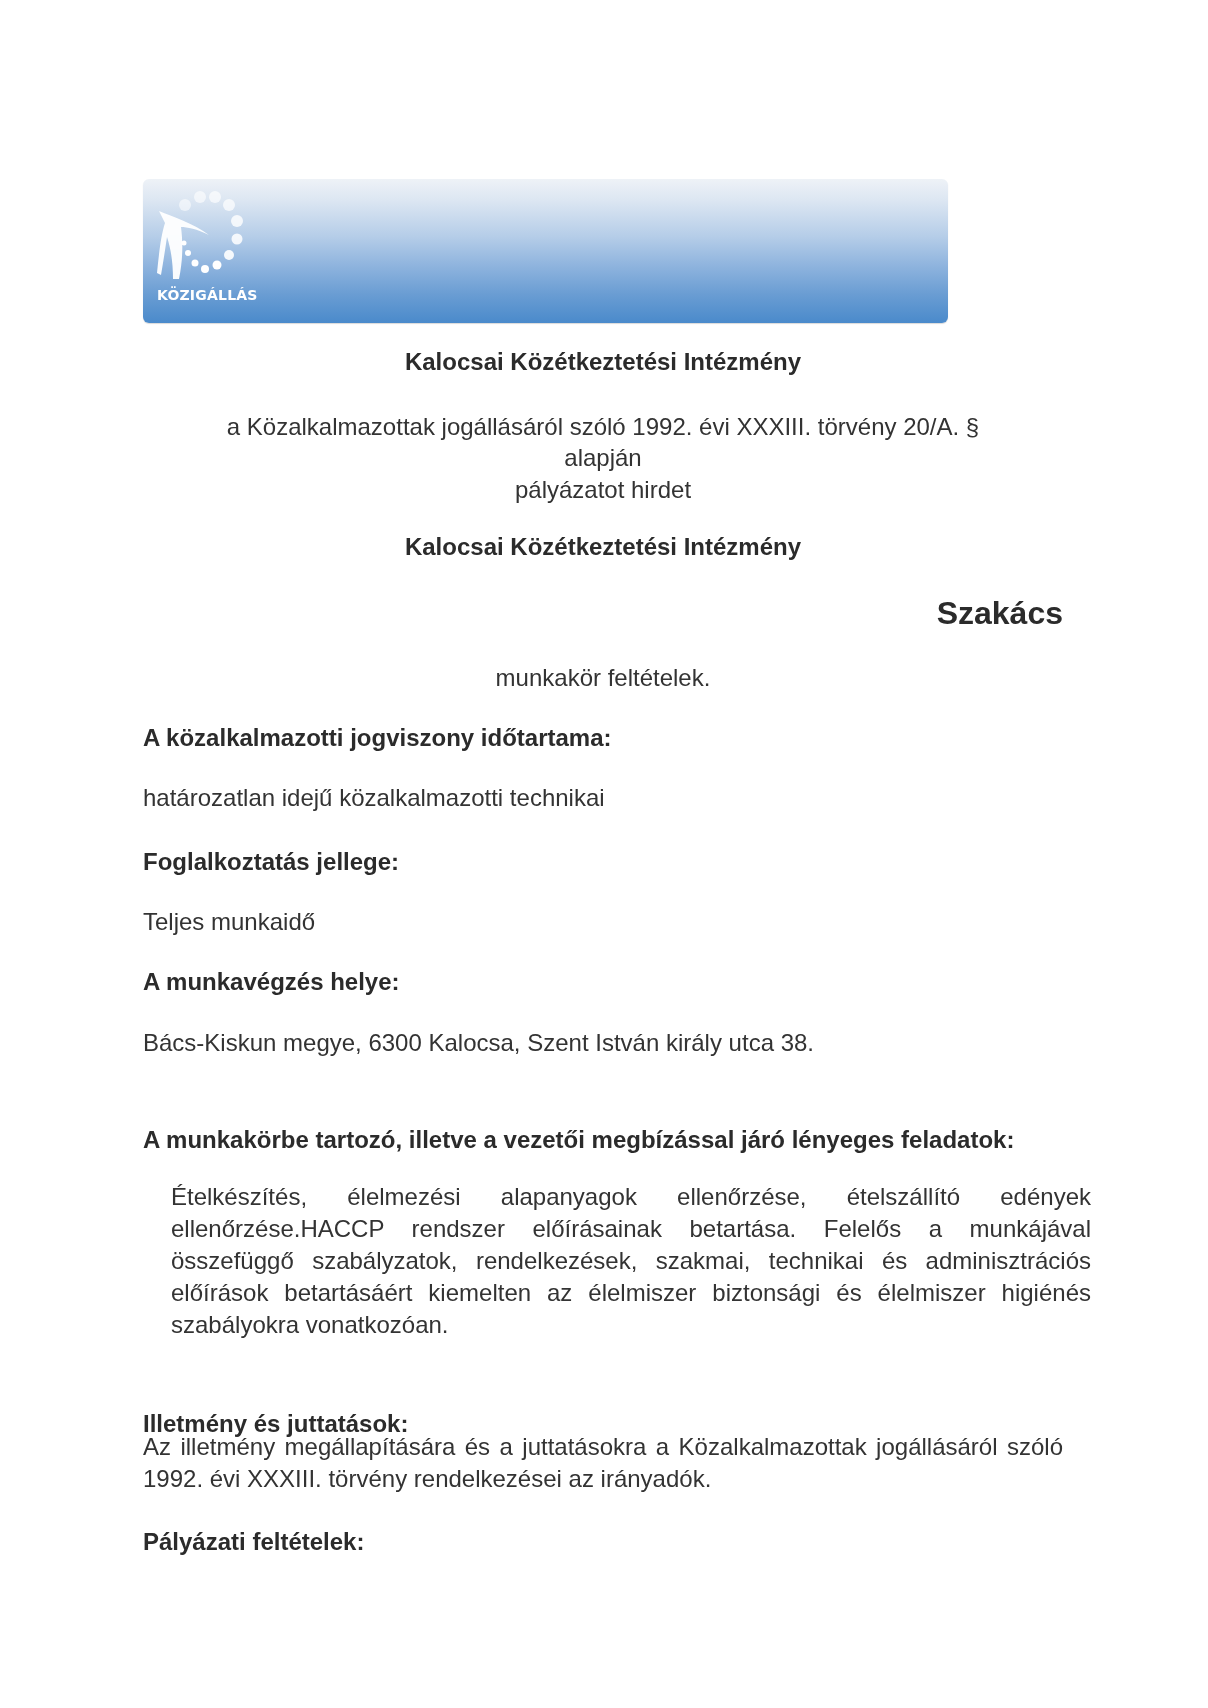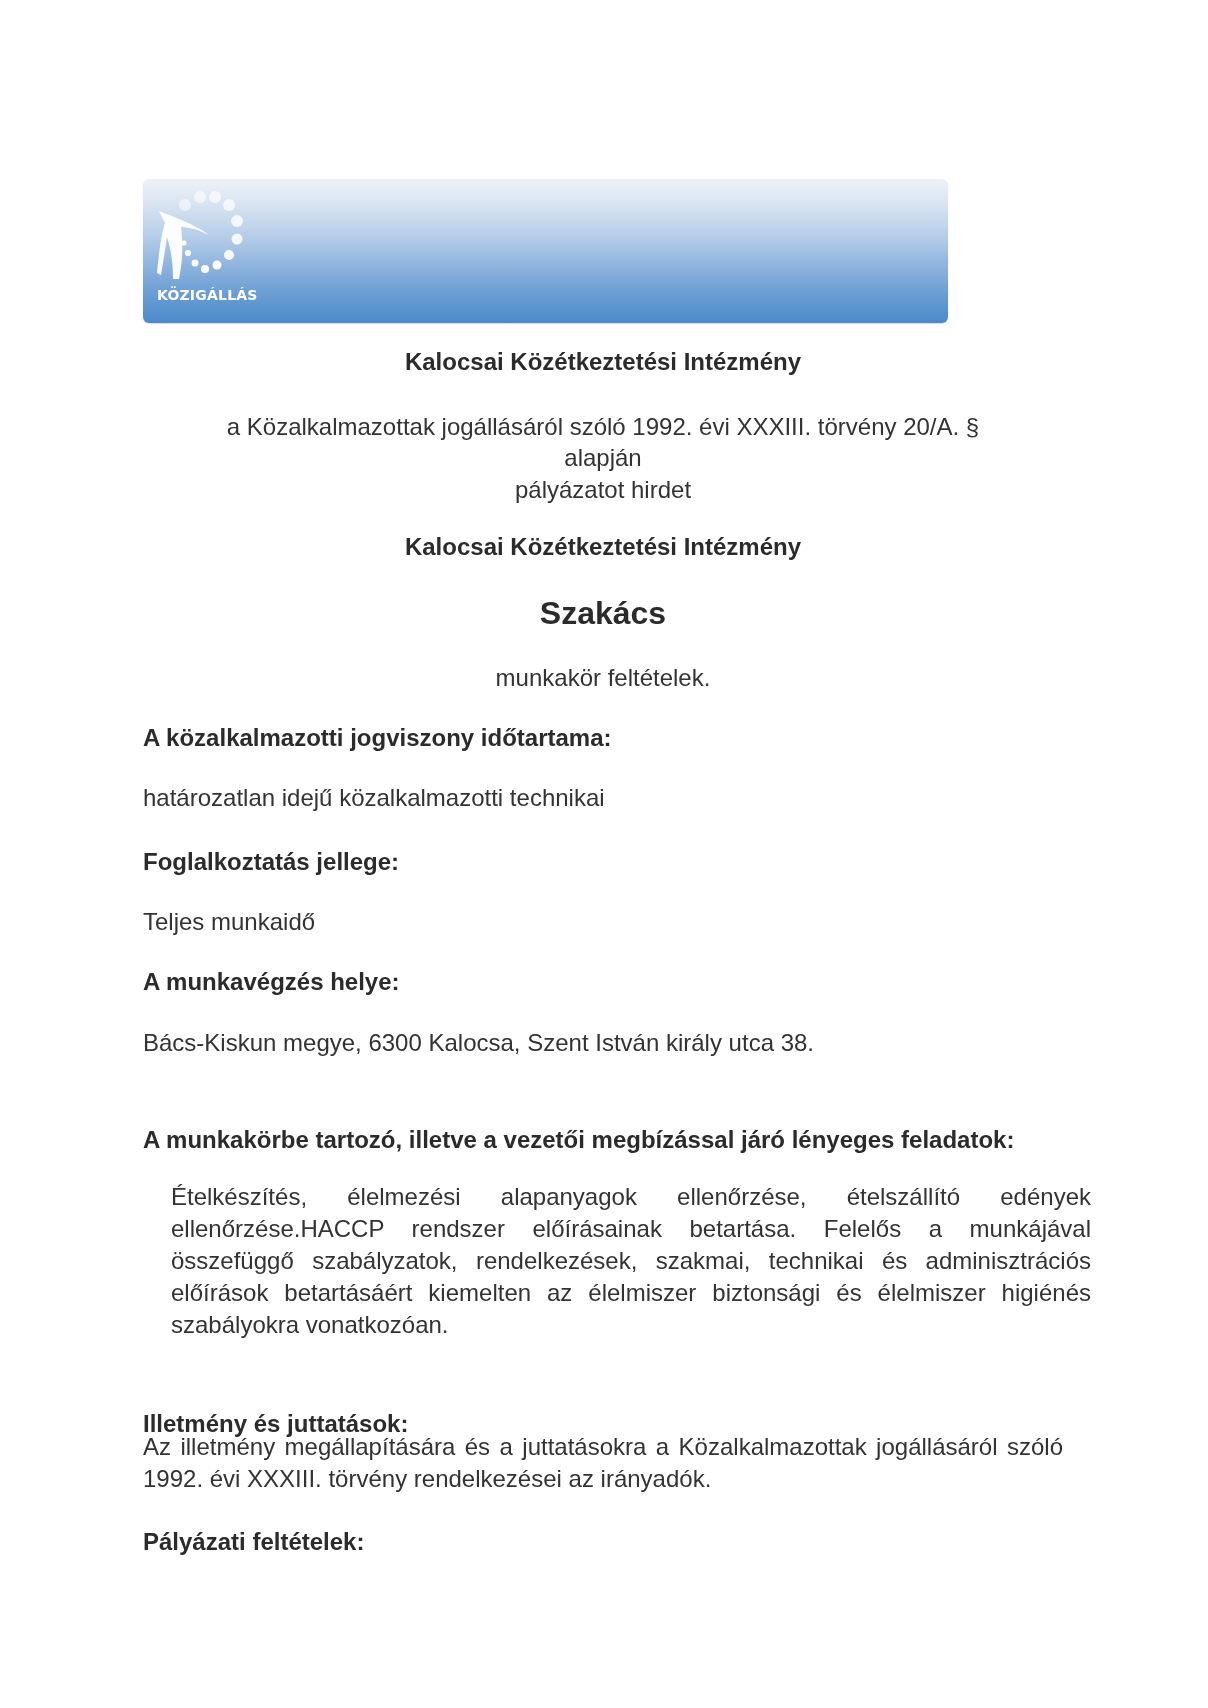--- a/index.html
+++ b/index.html
@@ -73,20 +73,21 @@
     .light {
       font-size: 24px;
       line-height: 32px;
       font-weight: normal;
       color: #333333;
     }
     .big-title {
       font-size: 32px;
       font-weight: bold;
       line-height: 36px;
+      text-align: right;
     }
     .heading {
       font-size: 24px;
       font-weight: bold;
       line-height: 32px;
       color: #2b2b2b;
     }
     .justified {
       text-align: justify;
       text-align-last: left;

